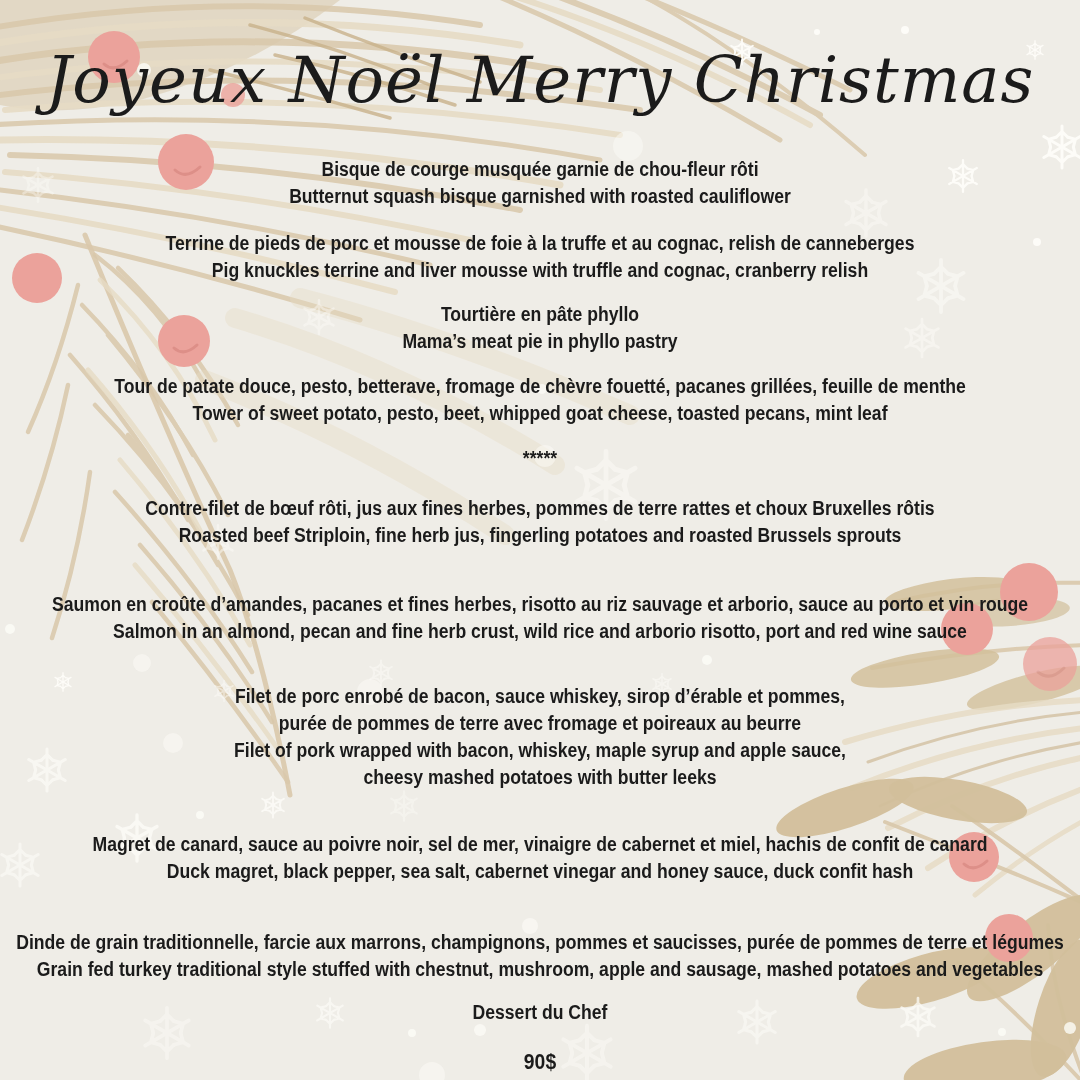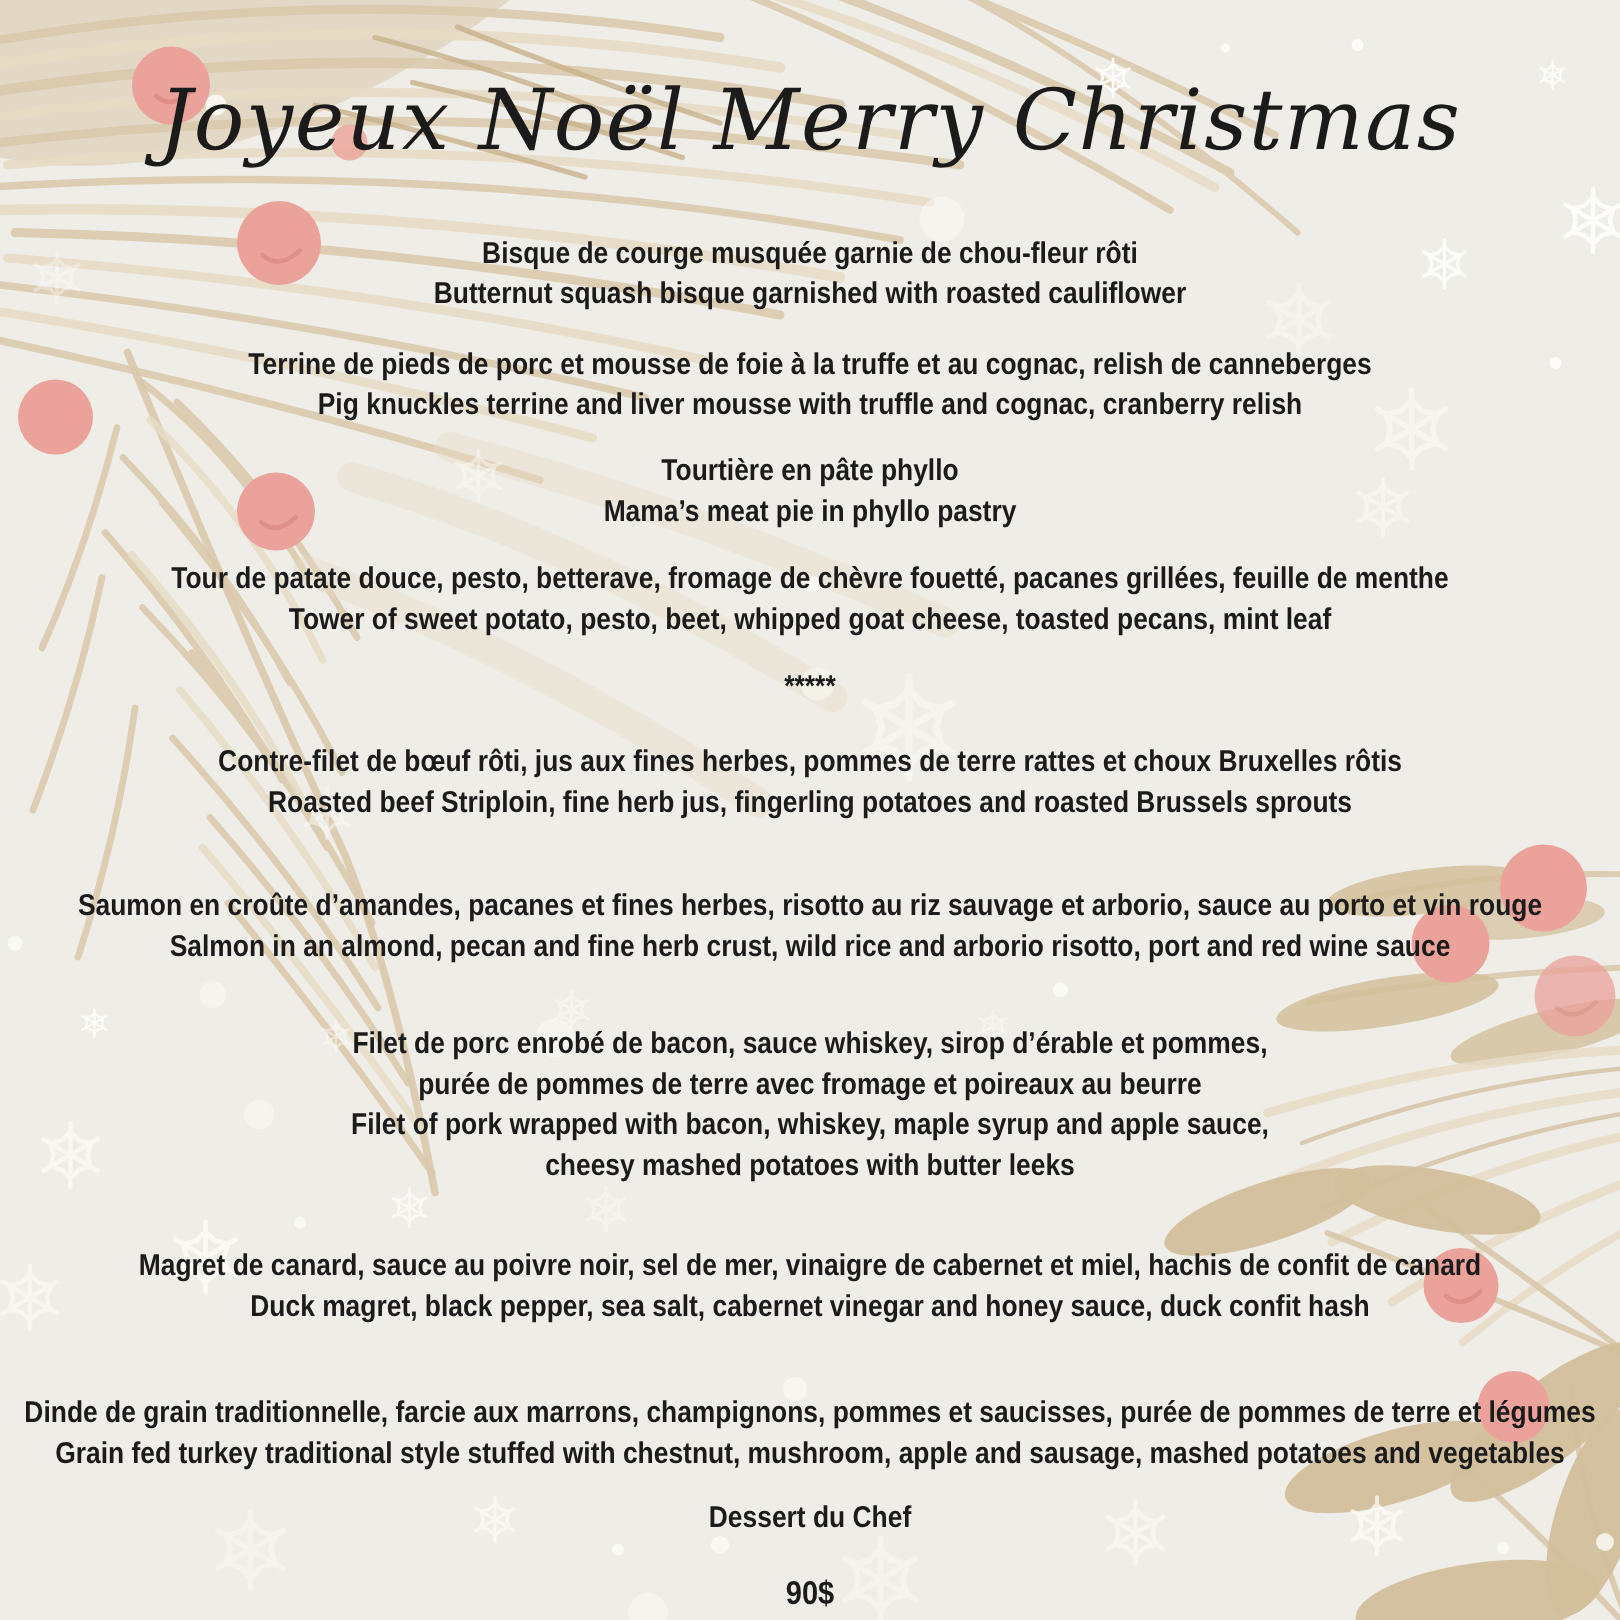--- a/index.html
+++ b/index.html
@@ -19,21 +19,21 @@
   .stroke-branch-dark{stroke:var(--branch-dark);fill:none;stroke-linecap:round;}
   .fill-leaf{fill:var(--leaf);}
   .fill-berry{fill:var(--berry);}
   .stroke-berry{stroke:var(--berry-dark);fill:none;stroke-linecap:round;}
   .snow{stroke:var(--snowflake);fill:none;stroke-linecap:round;}
   .snowdot{fill:var(--snowflake);}
   .content{position:absolute;inset:0;z-index:1;display:flex;flex-direction:column;align-items:center;}
   .title{
     margin-top:24px;height:112px;display:flex;align-items:center;white-space:nowrap;
     font-family:"DejaVu Serif", serif;font-style:italic;font-weight:400;
-    font-size:56px;color:var(--text);letter-spacing:1px;
+    font-size:64px;color:var(--text);letter-spacing:1px;
   }
   .menu{
     margin-top:20px;width:100%;display:flex;flex-direction:column;align-items:center;
     transform:scaleX(0.88);transform-origin:50% 0;
   }
   .section{display:flex;flex-direction:column;align-items:center;}
   .line{
     font-weight:bold;font-size:20px;line-height:27px;color:var(--text);
     white-space:nowrap;text-align:center;
   }

